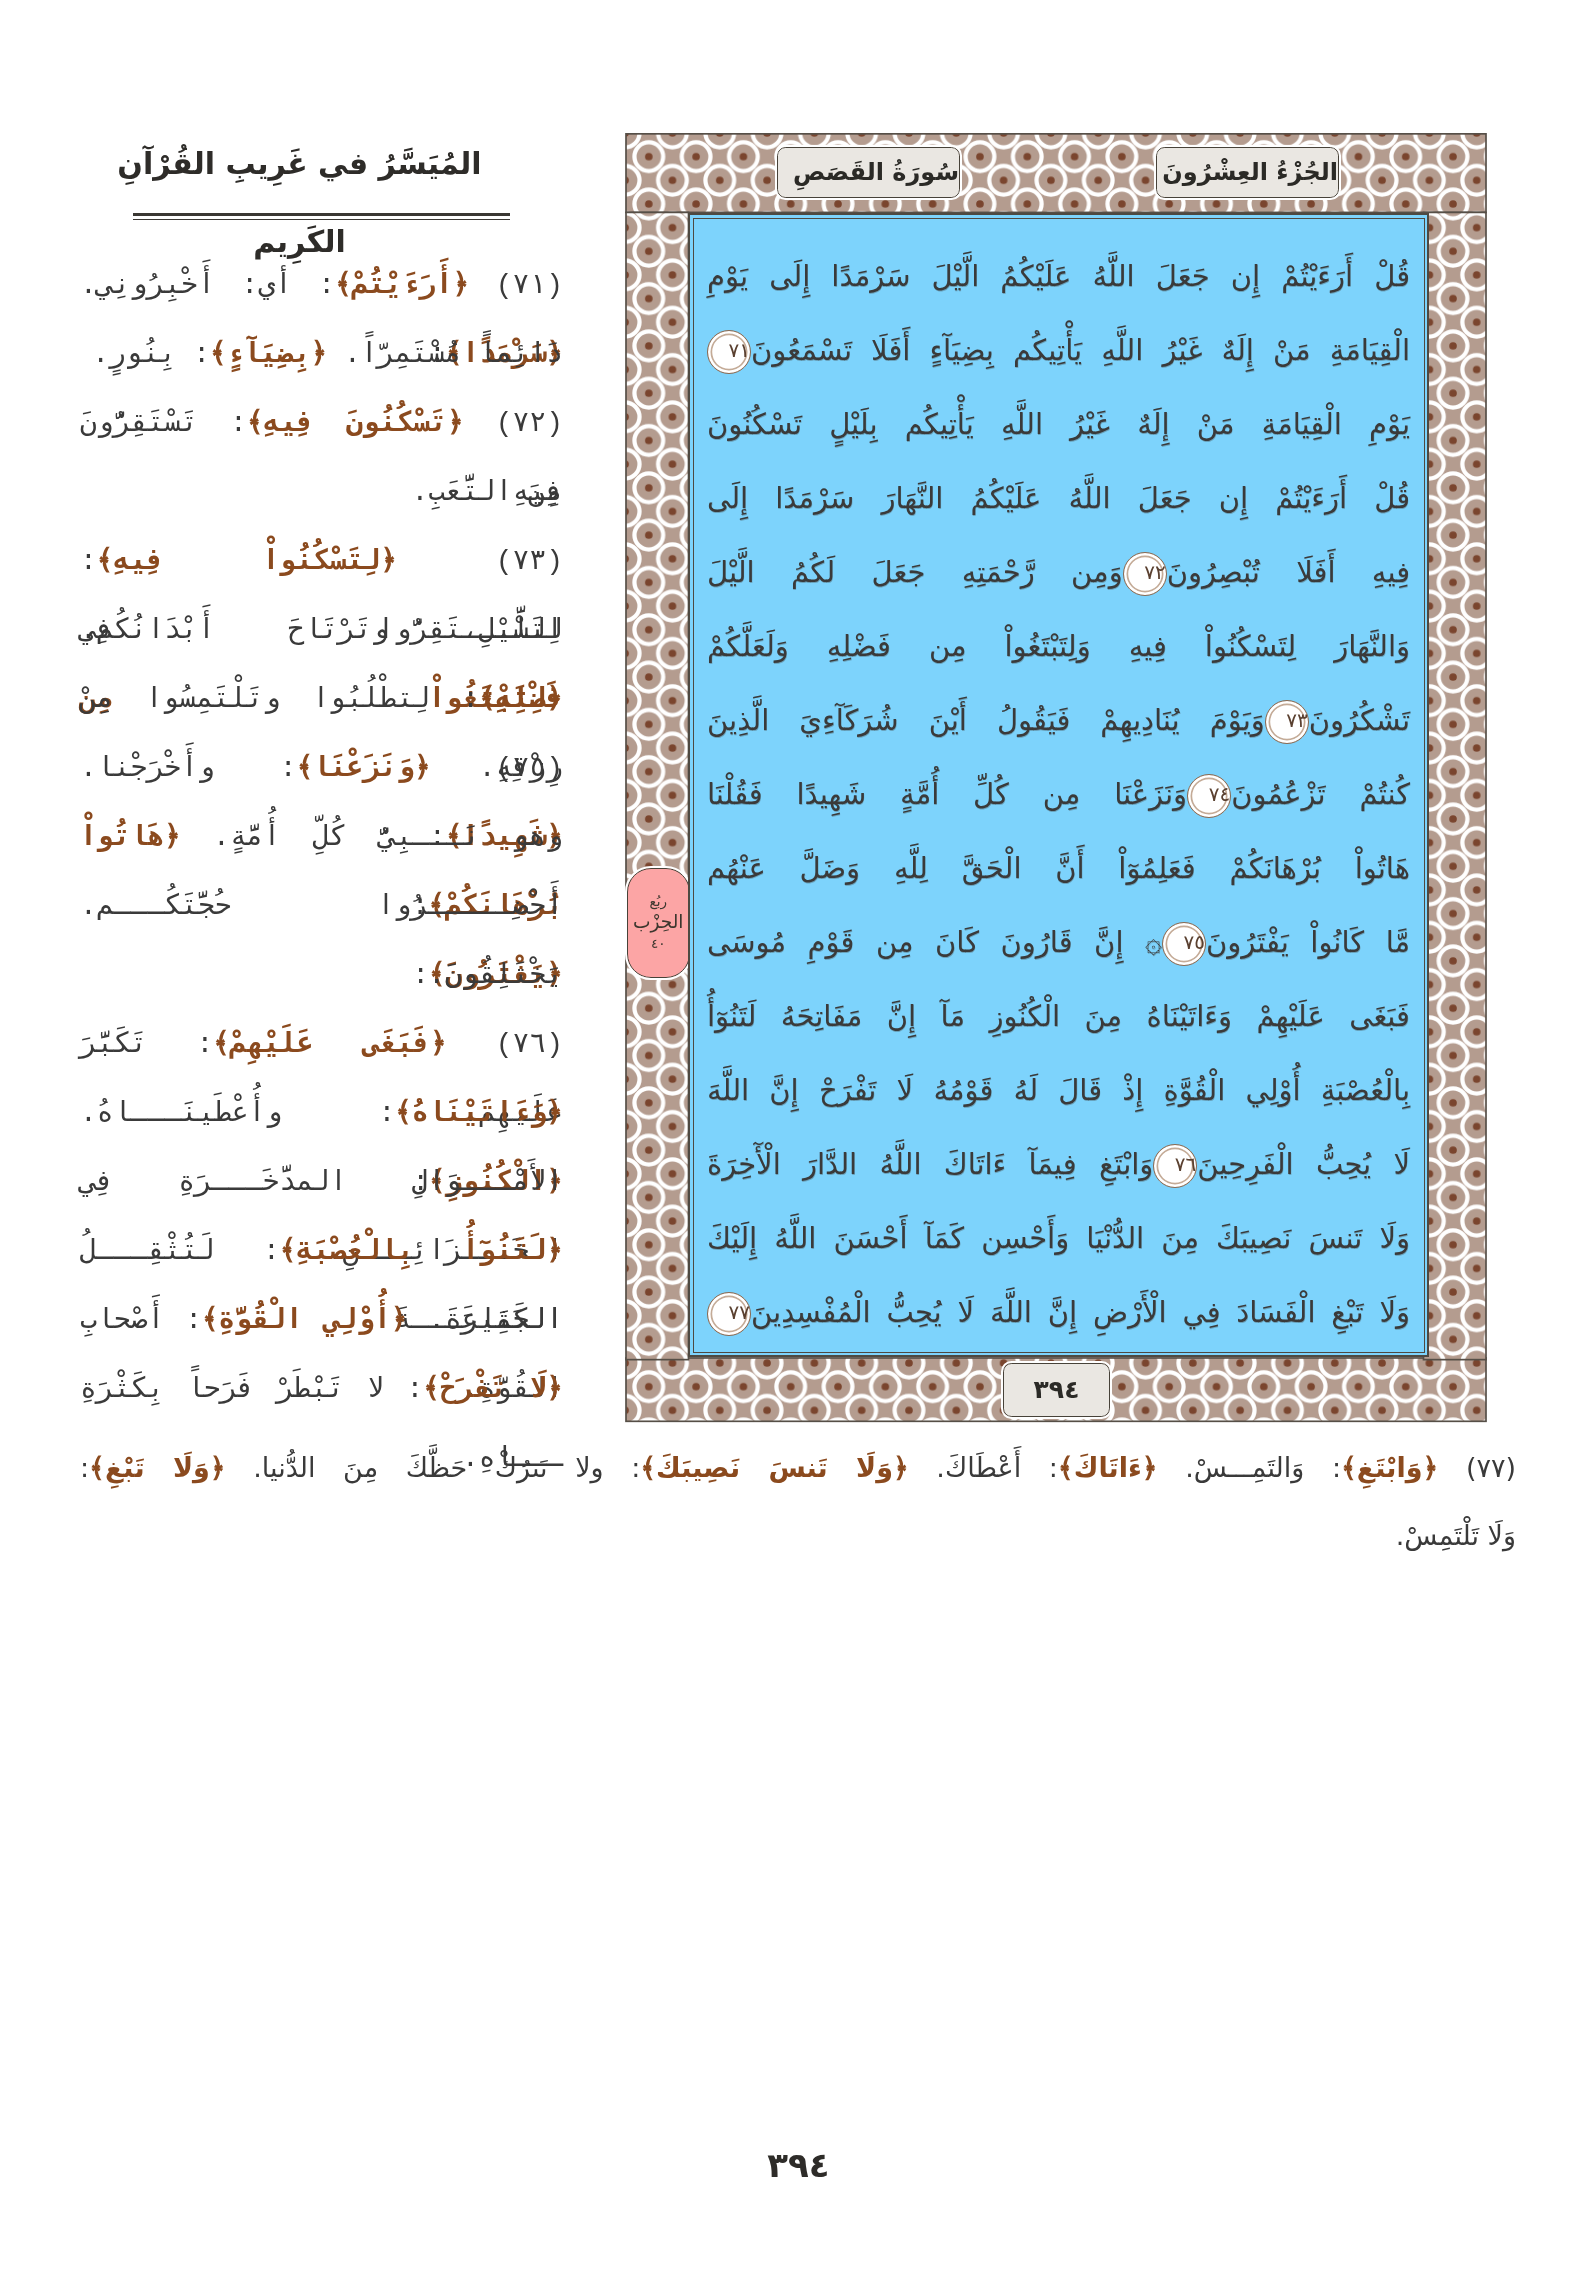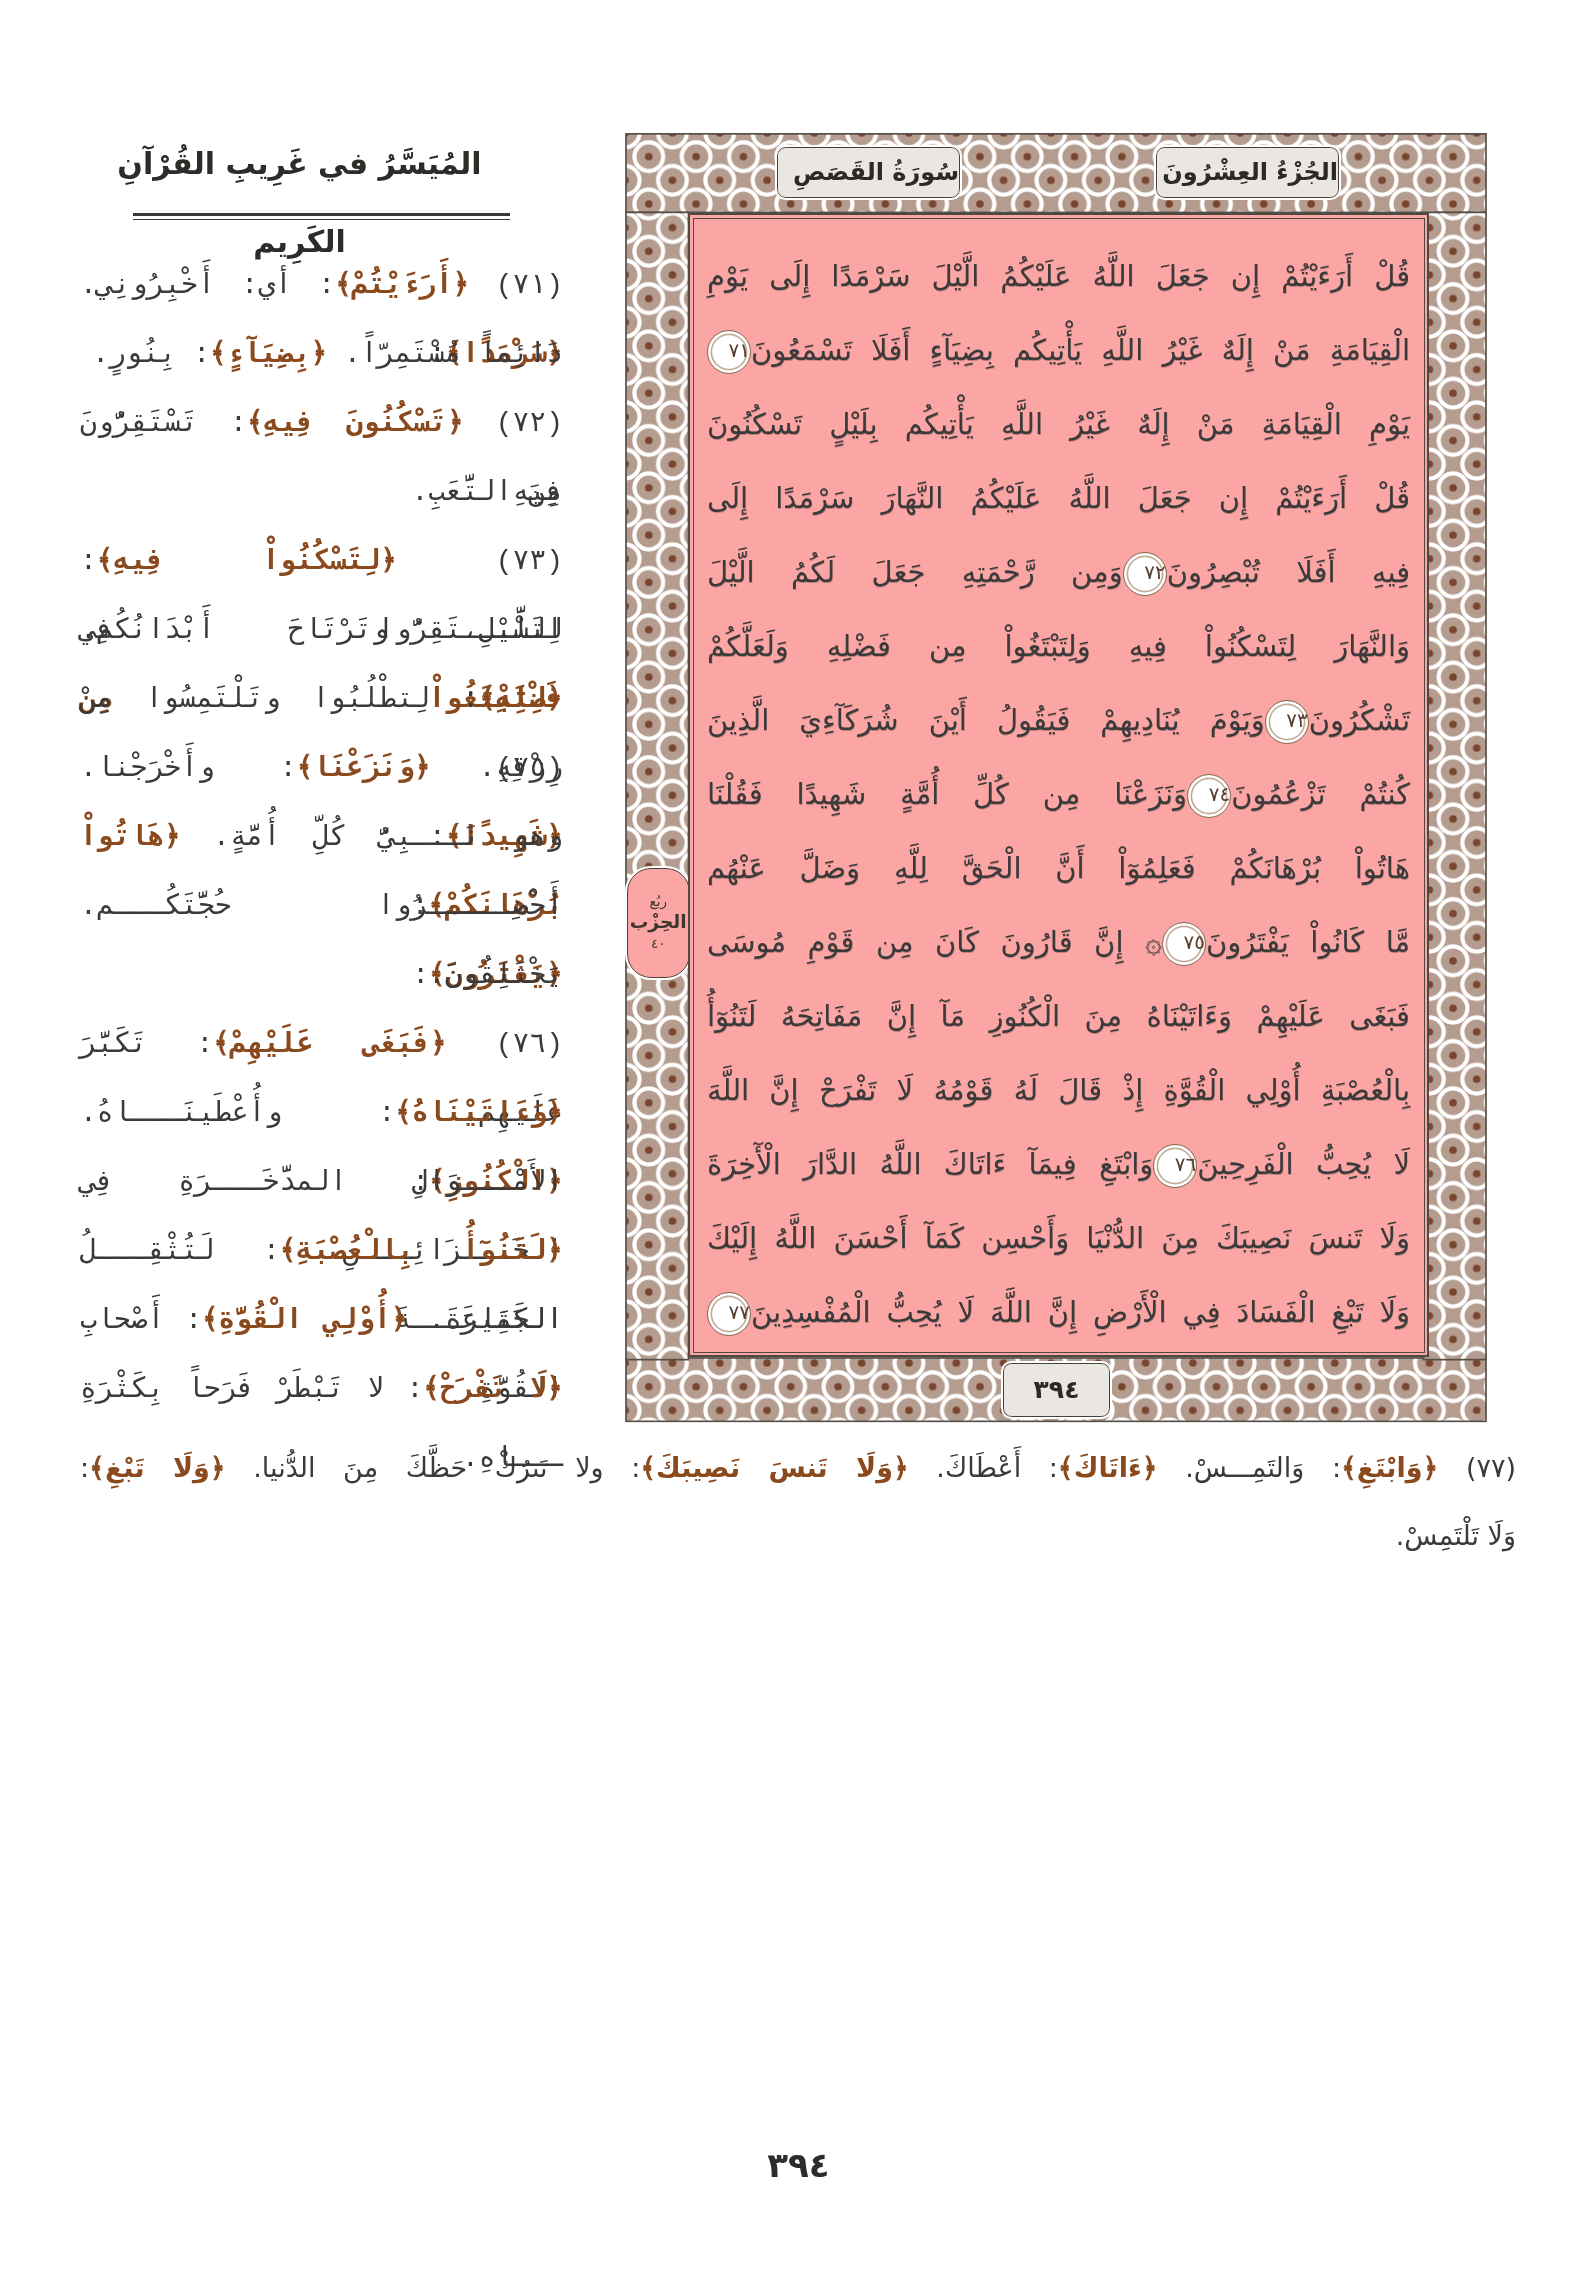--- a/index.html
+++ b/index.html
@@ -42,26 +42,26 @@
     background:#eae7e2;border:1.7px solid #474239;outline:2.5px solid #ffffff;border-radius:8.4px;
     text-align:center;line-height:52px;font-size:25px;font-weight:bold;color:#2b2a26;
   }
   .hizb-medallion{
     position:absolute;left:1.7px;top:735px;width:61px;height:108px;
     background:#fca5a5;border:1.7px solid #474239;outline:2.5px solid #ffffff;
     border-radius:24px;text-align:center;color:#3c362e;
     display:flex;flex-direction:column;justify-content:center;
   }
   .hizb-medallion .h1{font-size:13.5px;line-height:17px;}
-  .hizb-medallion .h2{font-size:18.6px;line-height:24px;font-weight:bold;}
+  .hizb-medallion .h2{font-size:18.6px;line-height:24px;font-weight:normal;}
   .hizb-medallion .h3{font-size:13.5px;line-height:18.6px;}
 
   .quran-box{
     position:absolute;left:63px;top:80px;width:741px;height:1144px;
-    background:#fca5a5;border:2.5px solid #4e4941;box-sizing:border-box;
+    background:#7dd3fc;border:2.5px solid #4e4941;box-sizing:border-box;
   }
   .quran-box-inner{
     position:absolute;inset:2.5px;border:0.8px solid #4e4941;
     padding:20px 13.5px 0 13.5px;box-sizing:border-box;direction:rtl;
   }
   .quran-line{
     height:74px;line-height:74px;font-size:29px;color:#262421;
     text-align:justify;text-align-last:justify;
     text-shadow:0.4px 0.8px 0.4px rgba(60,50,40,0.30);
   }

